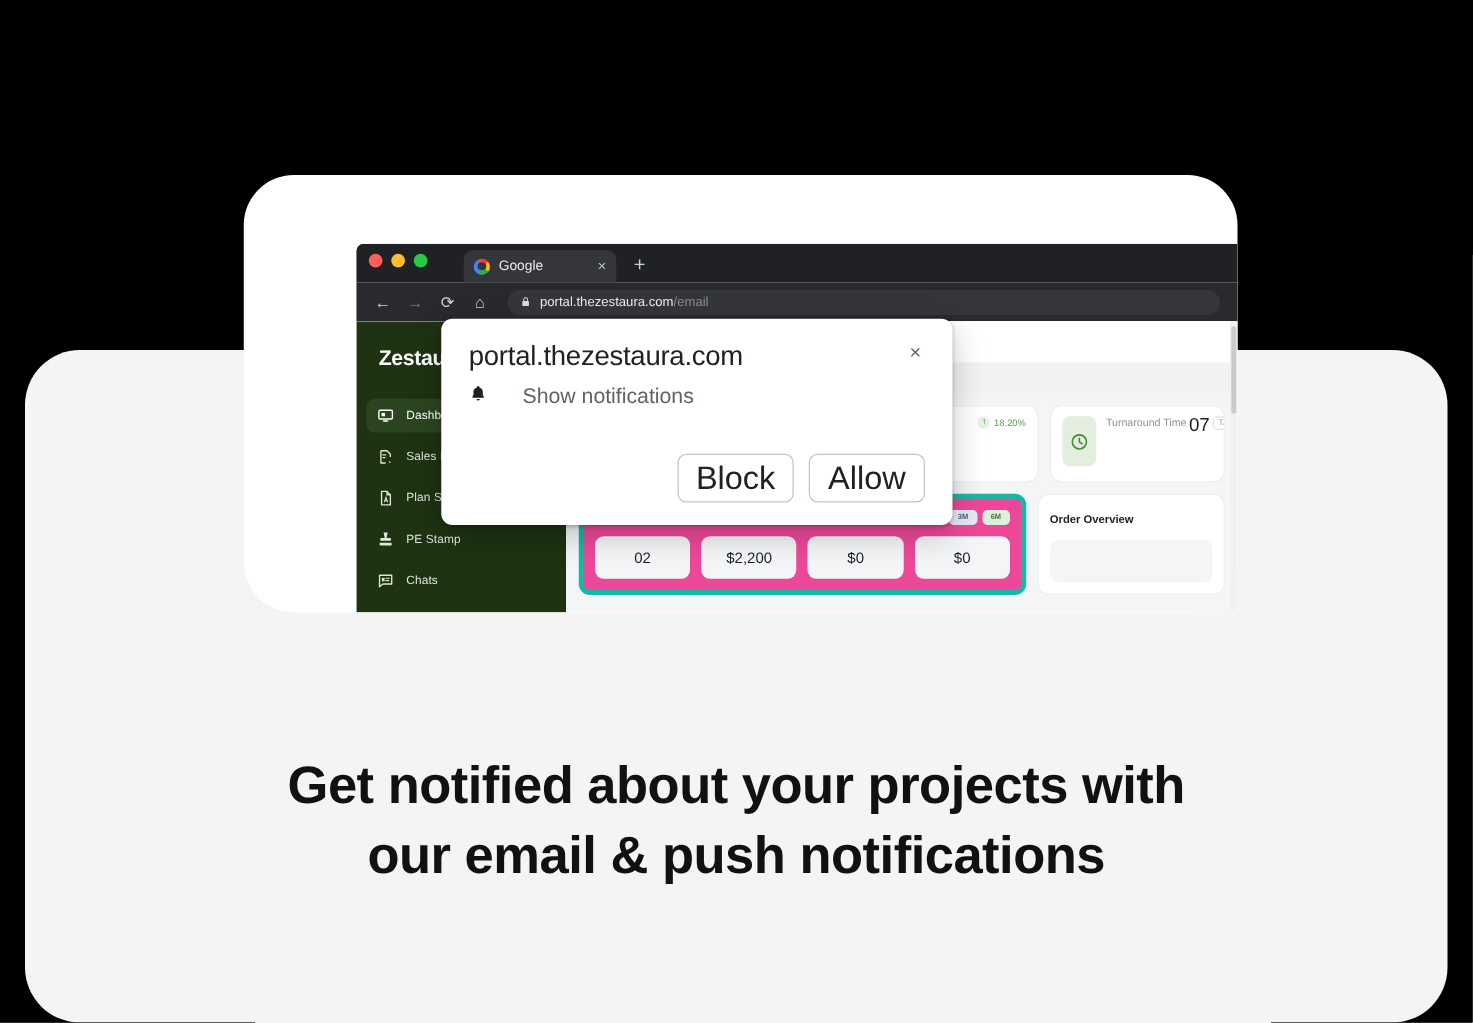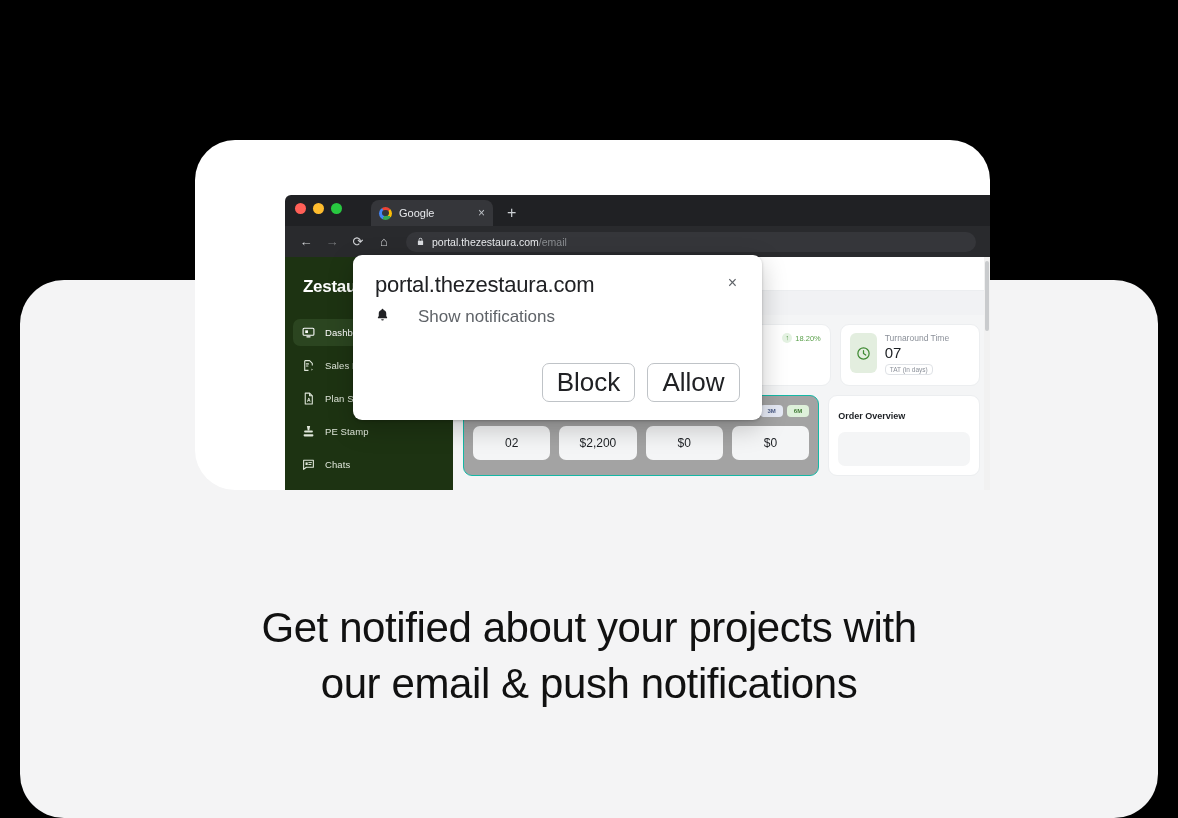--- a/index.html
+++ b/index.html
@@ -297,39 +297,39 @@
 
   .tat-ico-box {
     width: 27px; height: 40px;
     border-radius: 6px;
     background: #e3eedf;
     display: flex;
     align-items: center;
     justify-content: center;
     flex: none;
   }
-  .tat-body { display: flex; flex-direction: column; gap: 2px; min-width: 0; }
+  .tat-body { display: flex; flex-direction: row; gap: 2px; min-width: 0; }
   .tat-label { font-size: 8.5px; color: #8b9099; white-space: nowrap; }
   .tat-value { font-size: 15px; color: #1c1f23; font-weight: 400; line-height: 1.1; }
   .tat-pill {
     border: 1px solid #dfe2e6;
     border-radius: 4px;
     font-size: 6.5px;
     color: #8b9099;
     padding: 1px 4px;
     align-self: flex-start;
     white-space: nowrap;
   }
 
   .lower-row { display: flex; gap: 9px; }
 
   .rev-card {
     flex: 2.55;
-    background: #a3a3a3;
-    border: 1px solid #14b8a6;
+    background: #ec4899;
+    border: 4px solid #14b8a6;
     border-radius: 9px;
     padding: 9px;
     overflow: hidden;
   }
   .rev-head {
     display: flex;
     align-items: center;
     justify-content: space-between;
     margin-bottom: 9px;
   }
@@ -454,21 +454,21 @@
 
   
   .caption {
     position: absolute;
     left: 90px;
     top: 600px;
     width: 998px;
     text-align: center;
     font-size: 42px;
     line-height: 1.33;
-    font-weight: 400;
+    font-weight: 700;
     color: #111111;
     letter-spacing: -0.4px;
   }
 </style>
 </head>
 <body>
 
 <div id="stage">
 
   <div class="panel-gray"></div>

